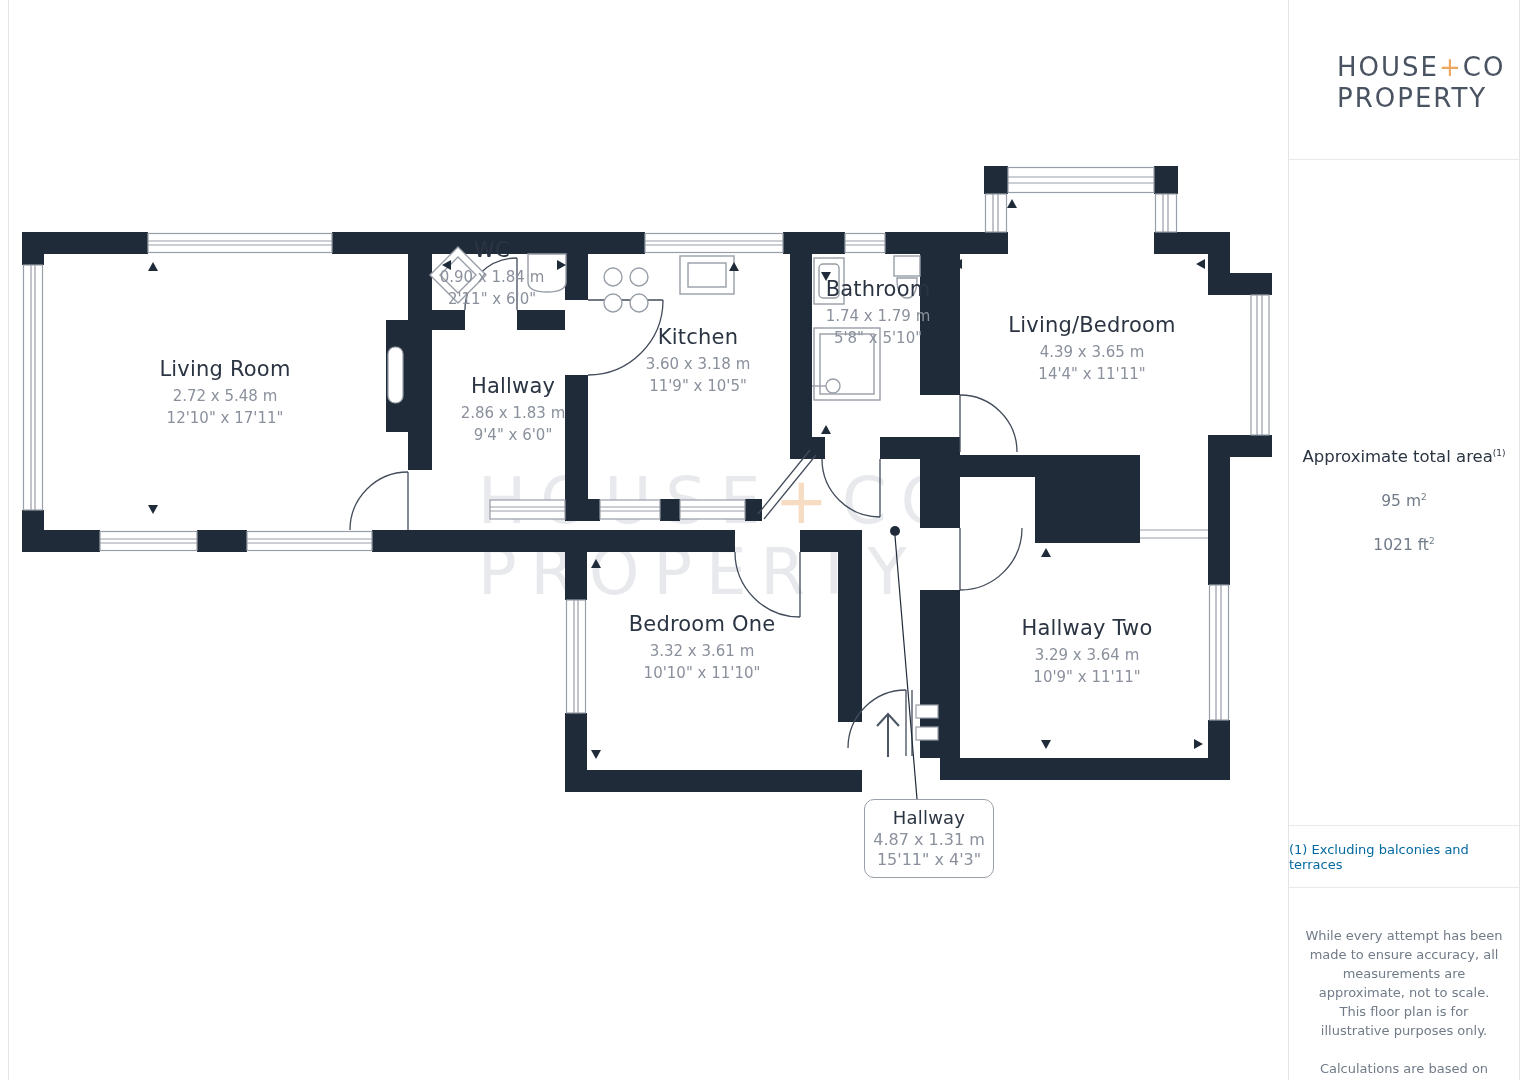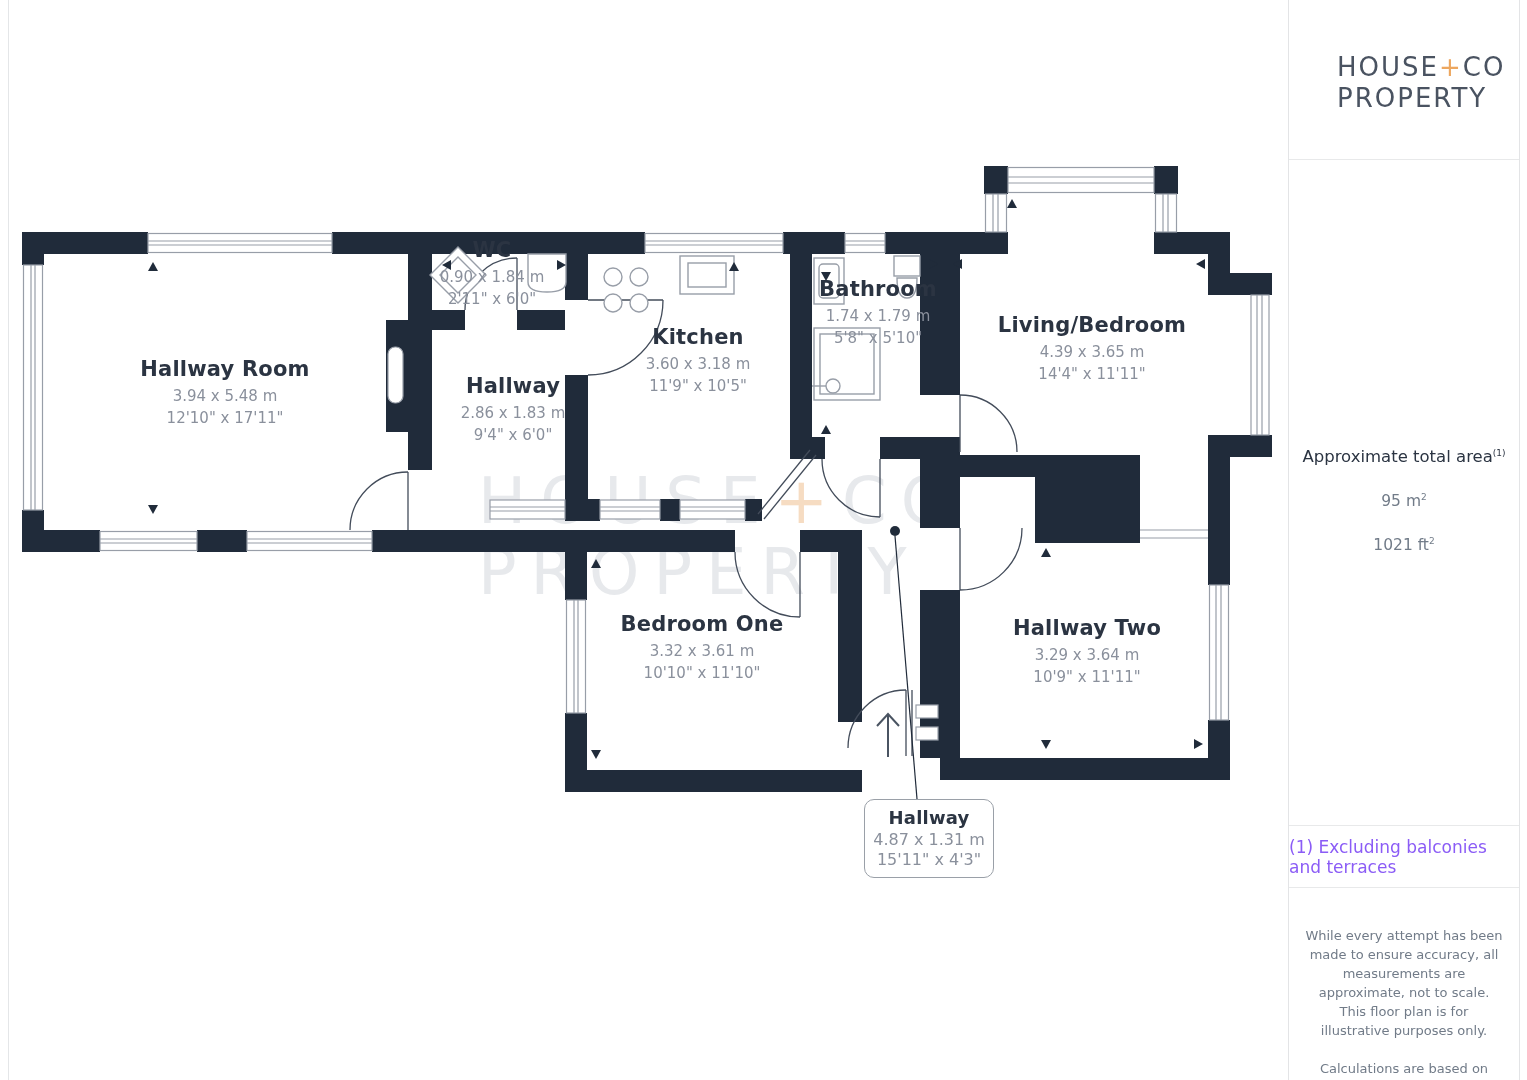--- a/index.html
+++ b/index.html
@@ -13,21 +13,21 @@
              font-size:64px;font-weight:400;letter-spacing:14px;line-height:71px;
              color:#e7e9ec;white-space:nowrap;user-select:none}
   .watermark .plus{color:#f6dcc2}
 
   
   svg.plan-svg{position:absolute;left:0;top:0;z-index:2}
 
   
   .room-label{position:absolute;transform:translateX(-50%);text-align:center;
               z-index:3;white-space:nowrap}
-  .rn{font-size:21px;font-weight:bold;color:#2b3442;letter-spacing:.2px}
+  .rn{font-size:21px;font-weight:normal;color:#2b3442;letter-spacing:.2px}
   .rd{font-size:15px;color:#8a909c;line-height:22px}
   .rn + .rd{margin-top:4px}
 
   .callout{position:absolute;z-index:3;text-align:center;background:#fff;
            border:1.5px solid #9aa0a8;border-radius:10px;padding:7px 8px;
            width:112px;white-space:nowrap}
   .callout .rn{font-size:18px}
   .callout .rd{font-size:16px;line-height:20px}
   .callout .rn + .rd{margin-top:2px}
 
@@ -40,21 +40,21 @@
   .logo-line{font-size:26px;letter-spacing:2px;color:#4a5361;line-height:31px;font-weight:400}
   .logo-line .plus{color:#eda75f}
   .area-card{height:666px;border-bottom:1px solid #e8e9ea;box-sizing:border-box;
              text-align:center;padding-top:287px}
   .area-title{font-size:16.5px;font-weight:normal;color:#2b3442}
   .area-title sup{font-size:9px}
   .area-val{font-size:15.5px;color:#717b88;margin-top:26px}
   .area-val sup{font-size:9px}
   .footnote-card{height:62px;border-bottom:1px solid #e8e9ea;box-sizing:border-box;
                  display:flex;align-items:center;justify-content:center;
-                 font-size:17px;color:#8b5cf6}
+                 font-size:13px;color:#0369a1}
   .disclaimer-card{box-sizing:border-box;padding:38px 15px 0;text-align:center;
                    font-size:13px;color:#717b88;line-height:19px}
   .disc2{margin-top:19px}
 </style>
 </head>
 <body>
 
 <div class="left-edge"></div>
 
 <div class="watermark">
@@ -258,22 +258,22 @@
     <polygon points="566,265 557,260 557,270"></polygon>
     <polygon points="938,264 929,259 929,269"></polygon>
     <polygon points="1203,744 1194,739 1194,749"></polygon>
   </g>
 
   <circle cx="895" cy="531" r="5" fill="#202b3a"></circle>
   <line x1="895" y1="536" x2="917" y2="799" stroke="#202b3a" stroke-width="1.2"></line>
 </svg>
 
 <div class="room-label" style="left:225px;top:357px">
-  <div class="rn">Hallway Room</div>
-  <div class="rd">3.94 x 5.48 m</div>
+  <div class="rn">Living Room</div>
+  <div class="rd">2.72 x 5.48 m</div>
   <div class="rd">12'10" x 17'11"</div>
 </div>
 
 <div class="room-label" style="left:492px;top:238px">
   <div class="rn">WC</div>
   <div class="rd">0.90 x 1.84 m</div>
   <div class="rd">2'11" x 6'0"</div>
 </div>
 
 <div class="room-label" style="left:513px;top:374px">

